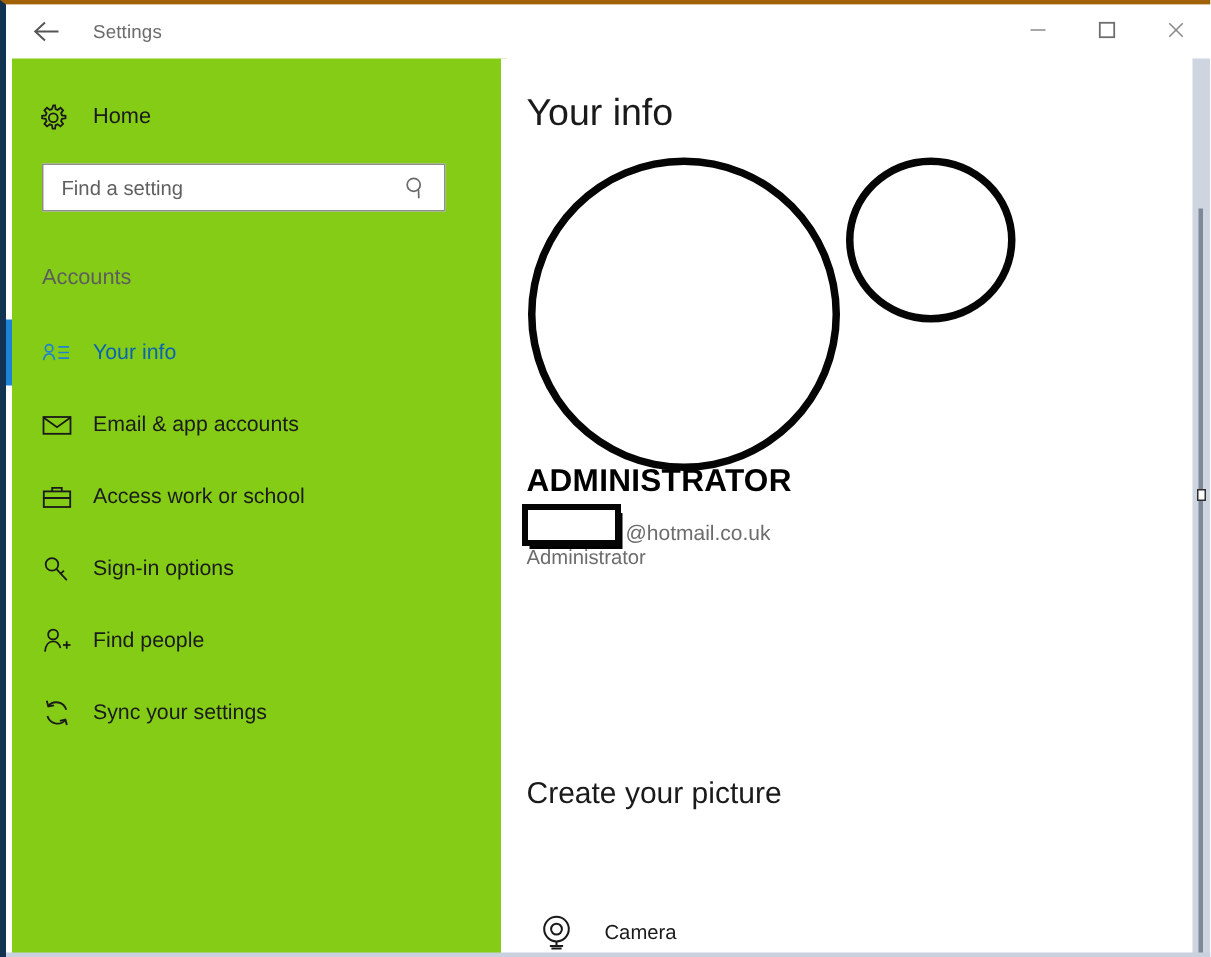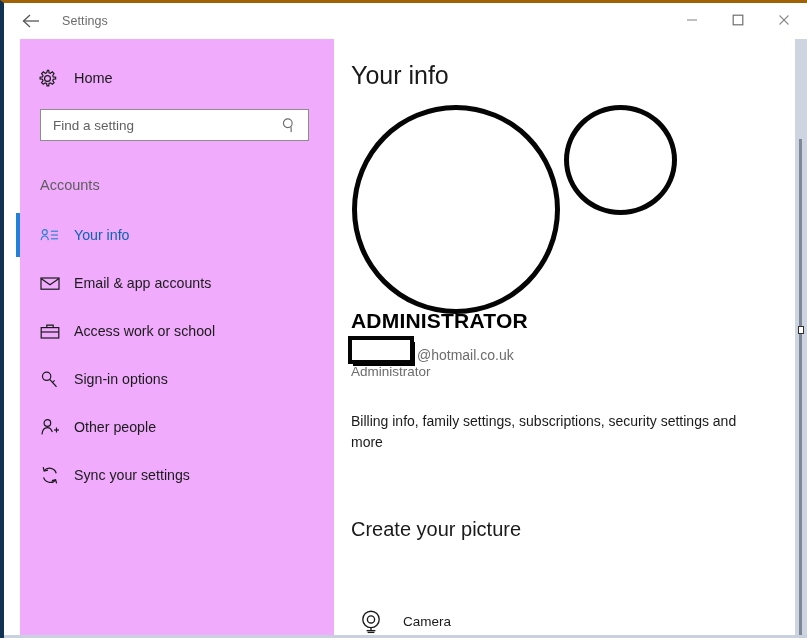--- a/index.html
+++ b/index.html
@@ -60,24 +60,24 @@
     display: flex;
     align-items: center;
     justify-content: center;
     cursor: pointer;
   }
   .win-btn svg { display:block; }
 
   
   .sidebar {
     position: absolute;
-    left: 16px; top: 36px;
+    left: 4px; top: 36px;
     width: 330px;
     height: 599px;
-    background: #f0abfc;
+    background: #84cc16;
   }
   .home-row {
     display: flex;
     align-items: center;
     height: 34px;
     margin: 22px 0 0 18px;
     cursor: pointer;
     width: 140px;
   }
   .home-row .ico { width: 30px; display:flex; align-items:center; }
@@ -431,21 +431,21 @@
         <span class="ico">
           <svg width="20" height="18" viewBox="0 0 20 18">
             <g fill="none" stroke="#1a1a1a" stroke-width="1.2">
               <circle cx="7.4" cy="5" r="3.3"></circle>
               <path d="M2 16.4 C2.4 11.8 4.8 9.6 7.4 9.6 C9.5 9.6 11.4 11 12.3 14"></path>
               <line x1="14" y1="12" x2="19" y2="12"></line>
               <line x1="16.5" y1="9.5" x2="16.5" y2="14.5"></line>
             </g>
           </svg>
         </span>
-        <span class="label">Other people</span>
+        <span class="label">Find people</span>
       </div>
 
       <div class="nav-item">
         <span class="ico">
           <svg width="20" height="19" viewBox="0 0 20 19">
             <g fill="none" stroke="#1a1a1a" stroke-width="1.25">
               <path d="M16.2 7.2 A7 7 0 0 0 4.2 4.6"></path>
               <path d="M3.6 11.4 A7 7 0 0 0 15.6 14"></path>
               <path d="M3.2 1.2 L4.2 5 L8 4.2"></path>
               <path d="M16.6 17.4 L15.6 13.8 L11.9 14.6"></path>
@@ -464,21 +464,20 @@
     <div class="avatar-area"></div>
 
     <div class="user-name">ADMINISTRATOR</div>
 
     <div class="user-email">
       <span class="email-redaction"></span><span>@hotmail.co.uk</span>
     </div>
 
     <div class="user-role">Administrator</div>
 
-    <div class="billing-text">Billing info, family settings, subscriptions, security settings and more</div>
 
 
     <div class="subhead">Create your picture</div>
 
     <div class="picture-opt" id="opt-camera">
       <span class="ico">
         <svg width="28" height="28" viewBox="0 0 28 28">
           <g fill="none" stroke="#1a1a1a" stroke-width="1.35">
             <circle cx="14" cy="12.4" r="8.2"></circle>
             <circle cx="14" cy="12.4" r="3.6"></circle>

